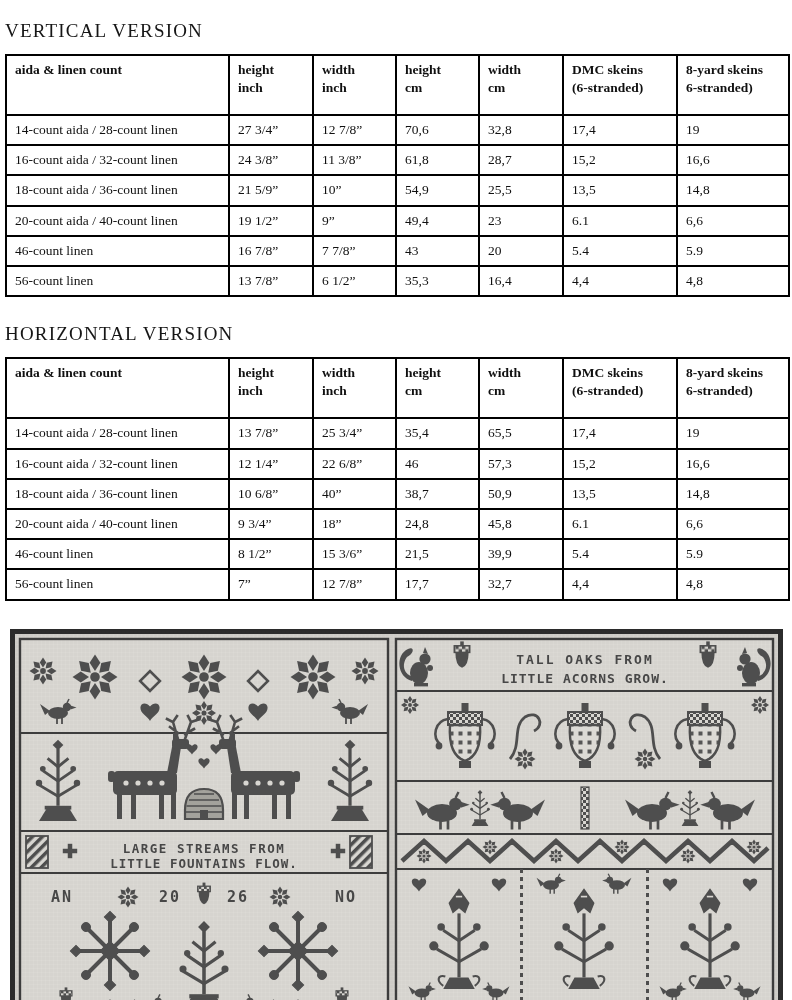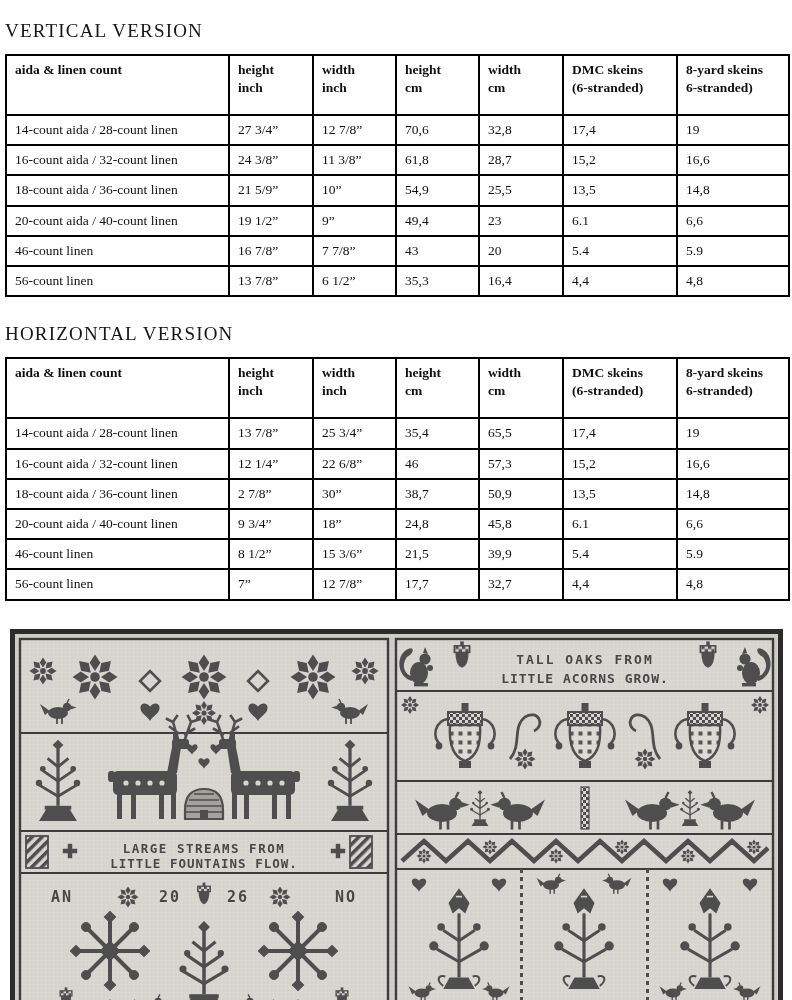--- a/index.html
+++ b/index.html
@@ -189,22 +189,22 @@
           <td>16-count aida / 32-count linen</td>
           <td>12 1/4”</td>
           <td>22 6/8”</td>
           <td>46</td>
           <td>57,3</td>
           <td>15,2</td>
           <td>16,6</td>
         </tr>
         <tr>
           <td>18-count aida / 36-count linen</td>
-          <td>2 7/8”</td>
-          <td>30”</td>
+          <td>10 6/8”</td>
+          <td>40”</td>
           <td>38,7</td>
           <td>50,9</td>
           <td>13,5</td>
           <td>14,8</td>
         </tr>
         <tr>
           <td>20-count aida / 40-count linen</td>
           <td>9 3/4”</td>
           <td>18”</td>
           <td>24,8</td>

